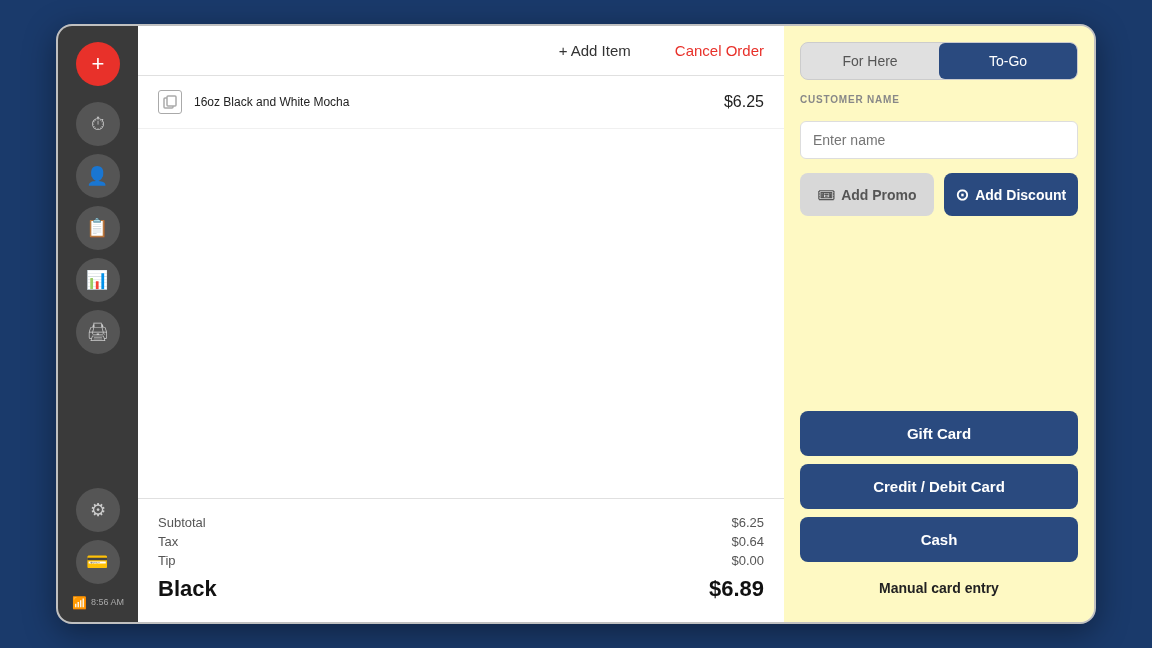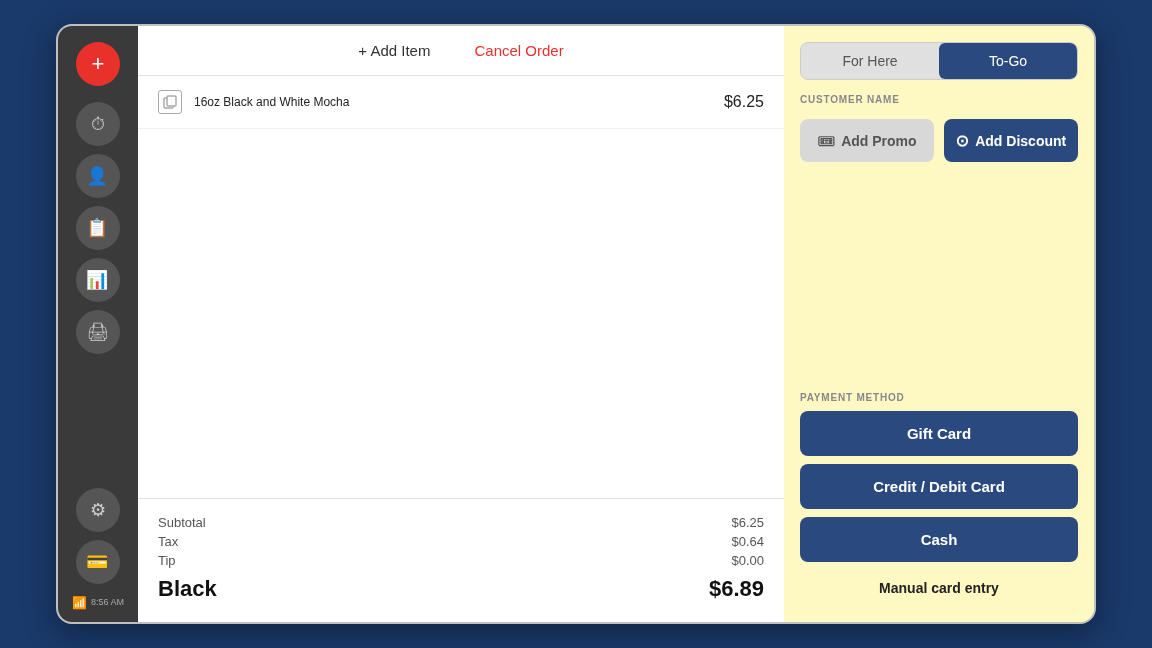--- a/index.html
+++ b/index.html
@@ -77,21 +77,21 @@
     
     .order-panel {
       flex: 1;
       display: flex;
       flex-direction: column;
       background: white;
     }
     .order-header {
       display: flex;
       align-items: center;
-      justify-content: center;
+      justify-content: flex-end;
       padding: 16px 20px;
       border-bottom: 1px solid #e0e0e0;
     }
     .add-item-btn {
       color: #333;
       font-size: 15px;
       font-weight: 500;
       cursor: pointer;
       display: flex;
       align-items: center;
@@ -345,36 +345,36 @@
   </div>
 
   <div class="right-panel">
     <div class="order-type-toggle">
       <div class="toggle-btn inactive">For Here</div>
       <div class="toggle-btn active">To-Go</div>
     </div>
 
     <div class="customer-name-section">
       <div class="section-label">CUSTOMER NAME</div>
+      <input class="customer-input" type="text" placeholder="Enter name" style="">
     </div>
 
     <div class="promo-discount-row">
       <button class="promo-btn">
         <span>🎟</span>
         <span>Add Promo</span>
       </button>
       <button class="discount-btn">
         <span style="font-size:16px;">⊙</span>
         <span>Add Discount</span>
       </button>
     </div>
 
     <div class="spacer"></div>
 
     <div class="payment-section">
-      <div class="payment-label">PAYMENT METHOD</div>
       <button class="payment-btn">Gift Card</button>
       <button class="payment-btn">Credit / Debit Card</button>
       <button class="payment-btn">Cash</button>
       <button class="manual-card-btn">Manual card entry</button>
     </div>
   </div>
 </div>
 
 </body></html>

